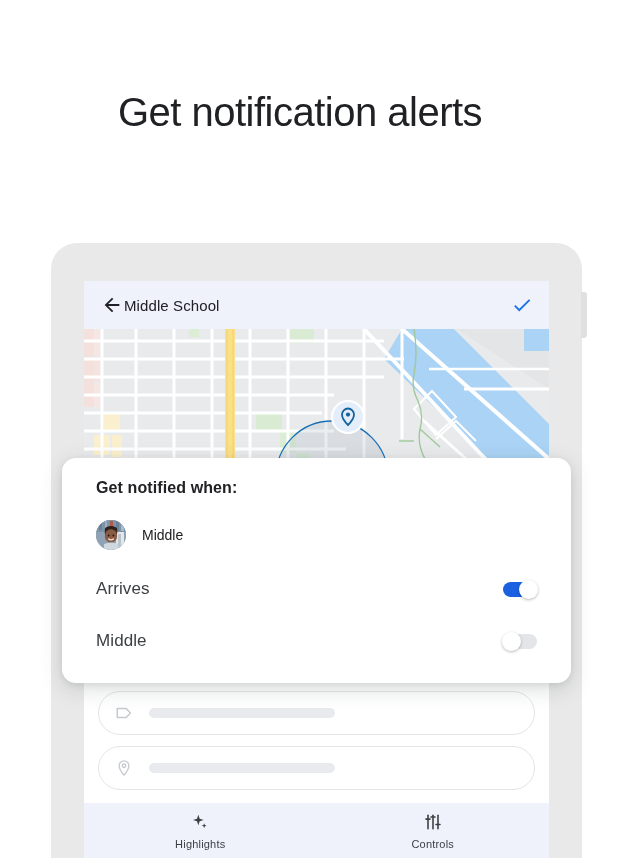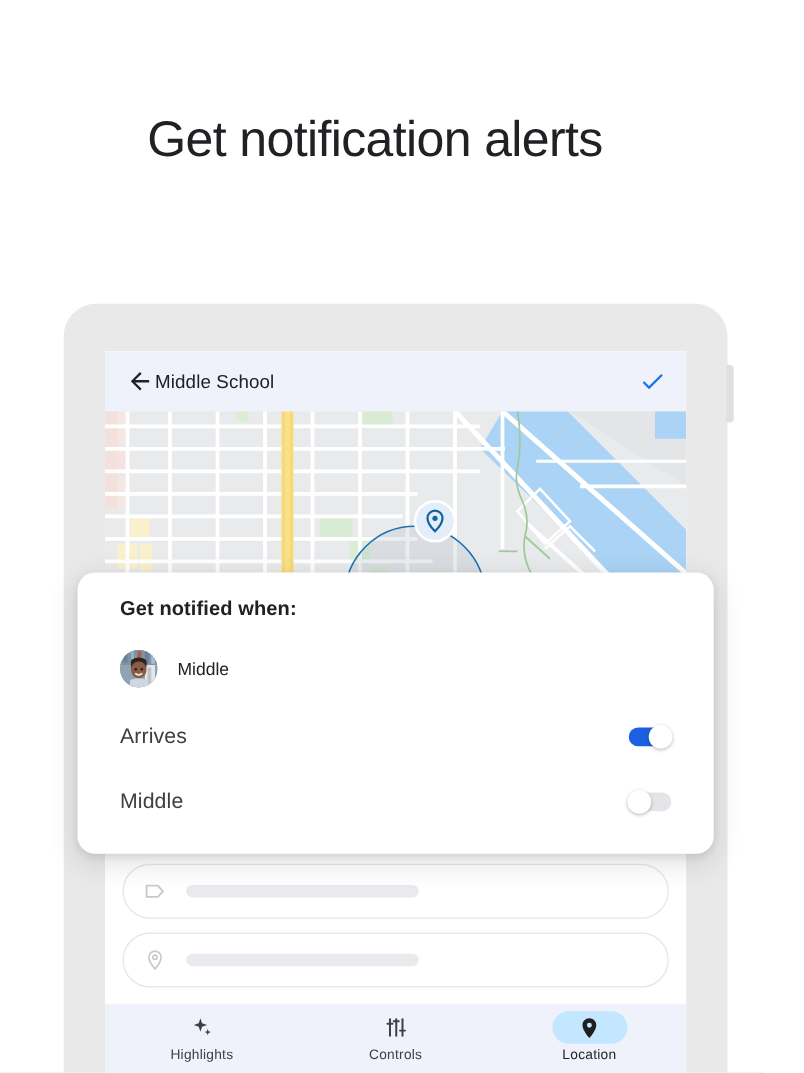--- a/index.html
+++ b/index.html
@@ -419,28 +419,20 @@
               <path d="M18 4 V20"></path>
             <path d="M3.6 8.5 H8.4"></path>
               <path d="M9.6 6 H14.4"></path>
               <path d="M15.6 15 H20.4"></path>
           </g>
         </svg>
       </div>
       <div class="nav-label">Controls</div>
     </div>
 
-    <div class="nav-item is-active">
-      <div class="nav-pill active">
-        <svg width="19" height="19" viewBox="0 0 24 24">
-          <path d="M12 2 c-3.9 0 -7 3.1 -7 7 c0 5.3 7 13 7 13 s7 -7.7 7 -13 c0 -3.9 -3.1 -7 -7 -7 z m0 9.5 a2.5 2.5 0 1 1 0 -5 a2.5 2.5 0 0 1 0 5 z" fill="#1f1f1f"></path>
-        </svg>
-      </div>
-      <div class="nav-label">Location</div>
-    </div>
 
   </div>
 
 </div>
 
 <div class="sheet">
   <div class="sheet-title">Get notified when:</div>
 
   <div class="sheet-person">
     <div class="avatar">

